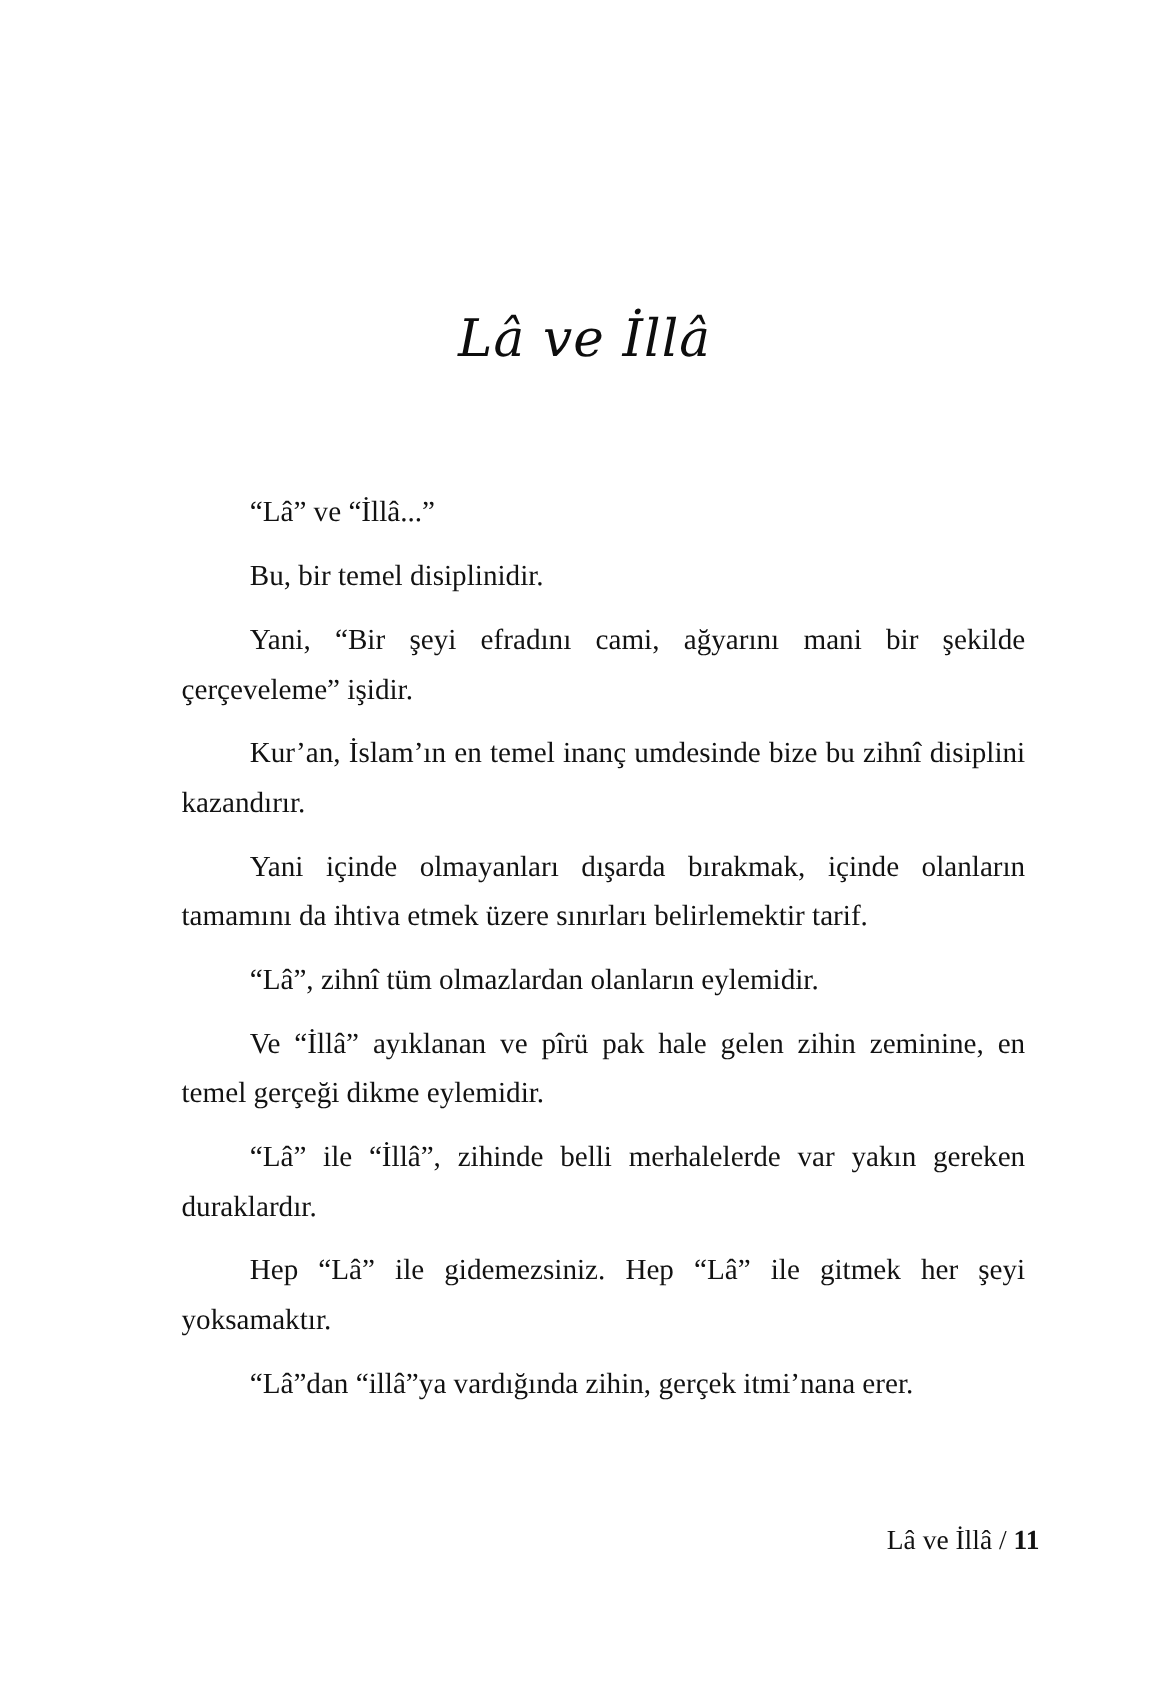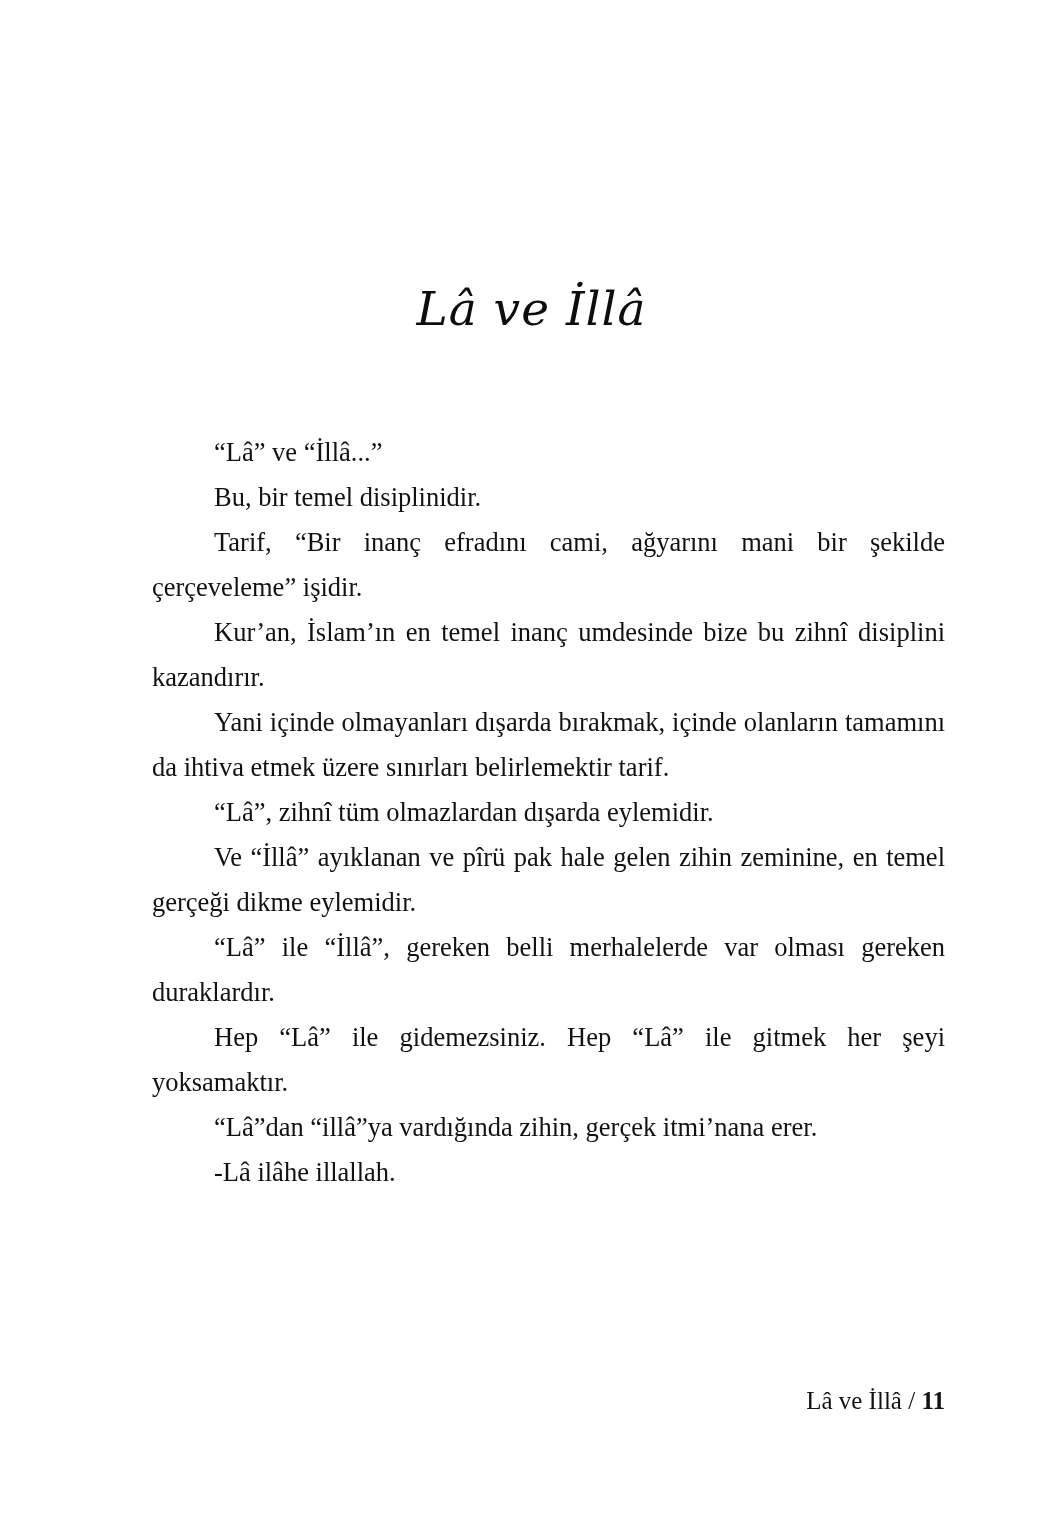--- a/index.html
+++ b/index.html
@@ -35,21 +35,21 @@
   }
 
   
   .body-block {
     position: absolute;
     top: 430px;
     left: 152px;
     width: 793px;
   }
   .para {
-    margin: 0;
+    margin: 13px;
     font-size: 26.5px;
     line-height: 45px;
     text-align: justify;
     text-indent: 62px;
     color: #121212;
     hyphens: manual;
   }
   .para.last-line-left {
     text-align-last: left;
   }
@@ -73,29 +73,28 @@
 </head>
 <body>
 
 <div class="page">
 
   <h1 class="chapter-title">Lâ ve İllâ</h1>
 
   <div class="body-block">
     <p class="para last-line-left">“Lâ” ve “İllâ...”</p>
     <p class="para last-line-left">Bu, bir temel disiplinidir.</p>
-    <p class="para last-line-left">Tarif, “Bir inanç efradını cami, ağyarını mani bir şekilde çerçeveleme” işidir.</p>
+    <p class="para last-line-left">Yani, “Bir şeyi efradını cami, ağyarını mani bir şekilde çerçeveleme” işidir.</p>
     <p class="para last-line-left">Kur’an, İslam’ın en temel inanç umdesinde bize bu zihnî disiplini kazandırır.</p>
     <p class="para last-line-left">Yani içinde olmayanları dışarda bırakmak, içinde olanların tamamını da ihtiva etmek üzere sınırları belirlemektir tarif.</p>
-    <p class="para last-line-left">“Lâ”, zihnî tüm olmazlardan dışarda eylemidir.</p>
+    <p class="para last-line-left">“Lâ”, zihnî tüm olmazlardan olanların eylemidir.</p>
     <p class="para last-line-left">Ve “İllâ” ayıklanan ve pîrü pak hale gelen zihin zeminine, en temel gerçeği dikme eylemidir.</p>
-    <p class="para last-line-left">“Lâ” ile “İllâ”, gereken belli merhalelerde var olması gereken duraklardır.</p>
+    <p class="para last-line-left">“Lâ” ile “İllâ”, zihinde belli merhalelerde var yakın gereken duraklardır.</p>
     <p class="para last-line-left">Hep “Lâ” ile gidemezsiniz. Hep “Lâ” ile gitmek her şeyi yoksamaktır.</p>
     <p class="para last-line-left">“Lâ”dan “illâ”ya vardığında zihin, gerçek itmi’nana erer.</p>
-    <p class="para last-line-left">-Lâ ilâhe illallah.</p>
   </div>
 
   <div class="footer">
     <span>Lâ ve İllâ</span>
     <span>/</span>
     <span class="page-number">11</span>
   </div>
 
 </div>
 

